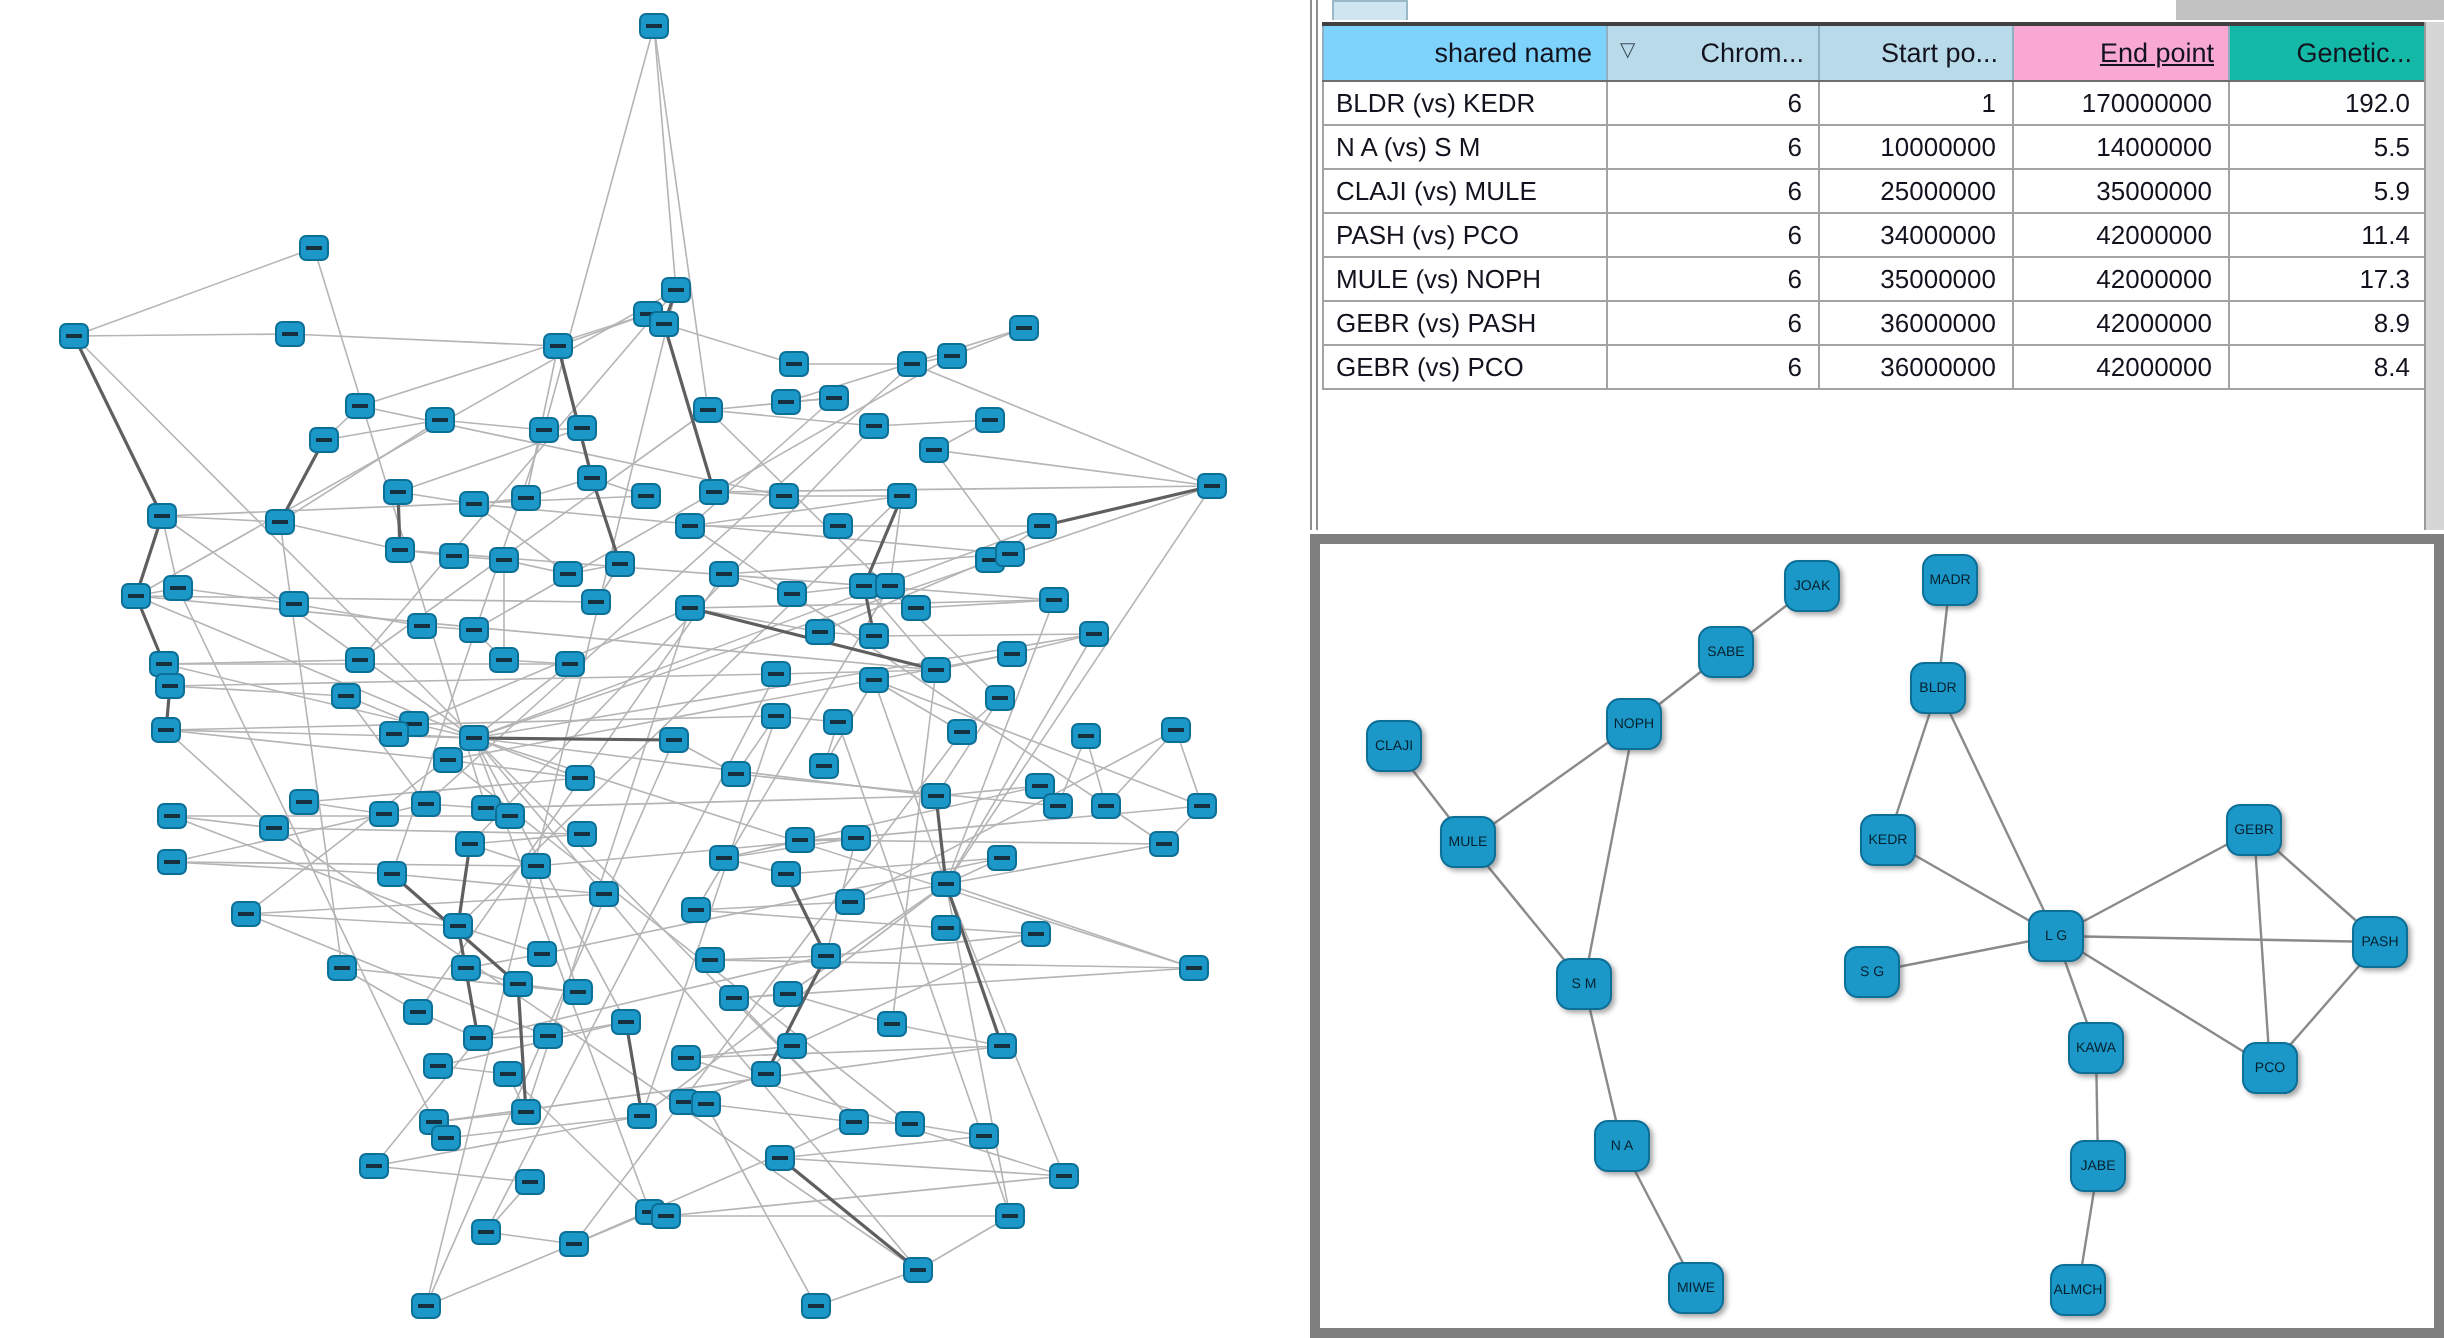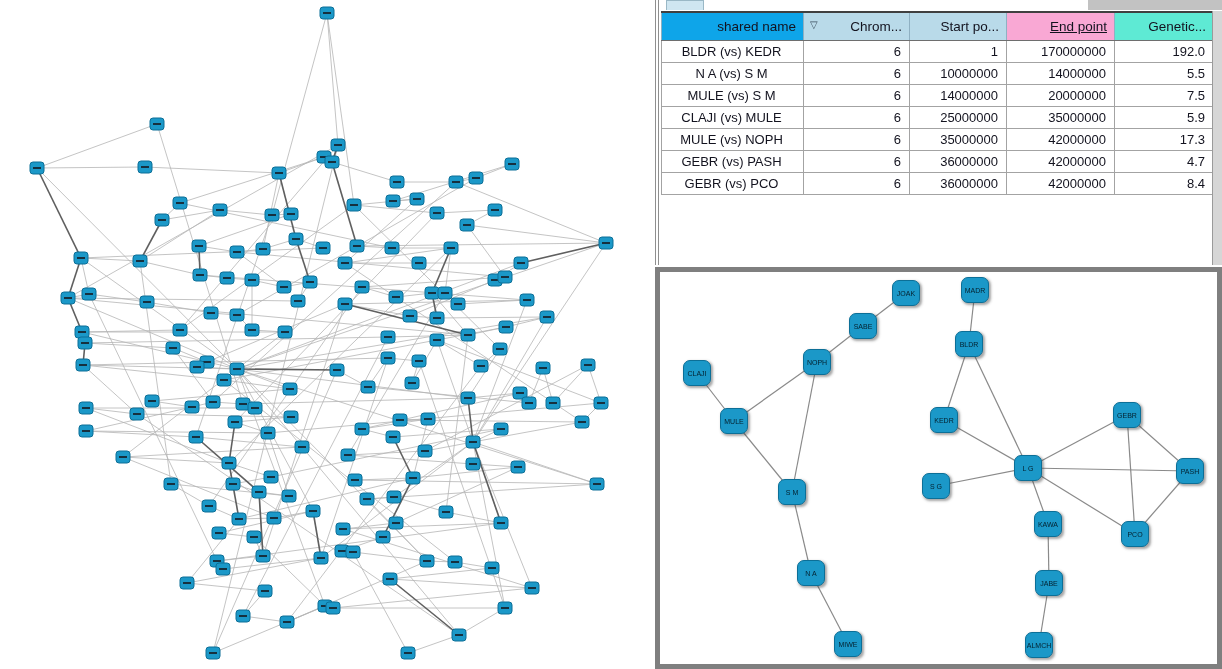--- a/index.html
+++ b/index.html
@@ -9,21 +9,21 @@
   
   .big-net{position:absolute;left:0;top:0;}
 
   
   .table-panel{position:absolute;left:655px;top:0;width:567px;height:265px;background:#ffffff;border-left:4px double #8f8f8f;box-sizing:border-box;}
   .tab-frag{position:absolute;left:7px;top:0;width:38px;height:10px;background:#cfe6f1;border:1px solid #9ab8c6;border-bottom:none;box-sizing:border-box;}
   .topbar-frag{position:absolute;left:429px;top:0;width:138px;height:10px;background:#c2c2c2;}
   table.attr-table{position:absolute;left:2px;top:11px;border-collapse:collapse;table-layout:fixed;border-top:2px solid #404040;font-size:13px;color:#13131f;}
   table.attr-table th{height:27px;font-weight:400;font-size:13.5px;text-align:right;padding:0 7px 0 2px;border:1px solid #8fb0c2;border-bottom:1px solid #6e6e6e;white-space:nowrap;overflow:hidden;}
   table.attr-table td{height:21px;border:1px solid #a3a3a3;padding:0 8px 0 6px;white-space:nowrap;overflow:hidden;}
-  table.attr-table td.txt{text-align:center;}
+  table.attr-table td.txt{text-align:left;}
   table.attr-table td.num{text-align:right;}
   table.attr-table col.c0{width:142px;} table.attr-table col.c1{width:106px;}
   table.attr-table col.c2{width:97px;}  table.attr-table col.c3{width:108px;}
   table.attr-table col.c4{width:99px;}
   .funnel{font-size:10px;color:#3c4f5e;margin-right:5px;float:left;padding-left:4px;}
   .scroll-strip{position:absolute;right:0;top:11px;width:10px;height:254px;background:#d6d6d6;border-left:1px solid #9a9a9a;box-sizing:border-box;}
 
   
   .net-panel{position:absolute;left:655px;top:267px;width:567px;height:402px;background:#7f7f7f;padding:5px;box-sizing:border-box;}
   .net-canvas{position:relative;width:557px;height:392px;background:#ffffff;overflow:hidden;}
@@ -952,69 +952,69 @@
     <table class="attr-table">
       <colgroup>
           <col class="c0">
           <col class="c1">
           <col class="c2">
           <col class="c3">
           <col class="c4">
         </colgroup>
       <thead>
         <tr>
-          <th style="background: #0ea5e9;"><span>shared name</span></th>
+          <th style="background: #7dd3fc;"><span>shared name</span></th>
           <th style="background: rgb(185, 218, 233);"><span class="funnel">▽</span><span>Chrom...</span></th>
           <th style="background: rgb(185, 218, 233);"><span>Start po...</span></th>
           <th style="background: #f9a8d4; text-decoration: underline;"><span>End point</span></th>
-          <th style="background: #5eead4;"><span>Genetic...</span></th>
+          <th style="background: #14b8a6;"><span>Genetic...</span></th>
         </tr>
       </thead>
       <tbody>
           <tr>
             <td class="txt">BLDR (vs) KEDR</td>
             <td class="num">6</td>
             <td class="num">1</td>
             <td class="num">170000000</td>
             <td class="num">192.0</td>
           </tr>
           <tr>
             <td class="txt">N A (vs) S M</td>
             <td class="num">6</td>
             <td class="num">10000000</td>
             <td class="num">14000000</td>
             <td class="num">5.5</td>
           </tr>
           <tr>
-            <td class="txt">MULE (vs) S M</td>
-            <td class="num">6</td>
-            <td class="num">14000000</td>
-            <td class="num">20000000</td>
-            <td class="num">7.5</td>
-          </tr>
-          <tr>
             <td class="txt">CLAJI (vs) MULE</td>
             <td class="num">6</td>
             <td class="num">25000000</td>
             <td class="num">35000000</td>
             <td class="num">5.9</td>
+          </tr>
+          <tr>
+            <td class="txt">PASH (vs) PCO</td>
+            <td class="num">6</td>
+            <td class="num">34000000</td>
+            <td class="num">42000000</td>
+            <td class="num">11.4</td>
           </tr>
           <tr>
             <td class="txt">MULE (vs) NOPH</td>
             <td class="num">6</td>
             <td class="num">35000000</td>
             <td class="num">42000000</td>
             <td class="num">17.3</td>
           </tr>
           <tr>
             <td class="txt">GEBR (vs) PASH</td>
             <td class="num">6</td>
             <td class="num">36000000</td>
             <td class="num">42000000</td>
-            <td class="num">4.7</td>
+            <td class="num">8.9</td>
           </tr>
           <tr>
             <td class="txt">GEBR (vs) PCO</td>
             <td class="num">6</td>
             <td class="num">36000000</td>
             <td class="num">42000000</td>
             <td class="num">8.4</td>
           </tr>
         </tbody>
     </table>

